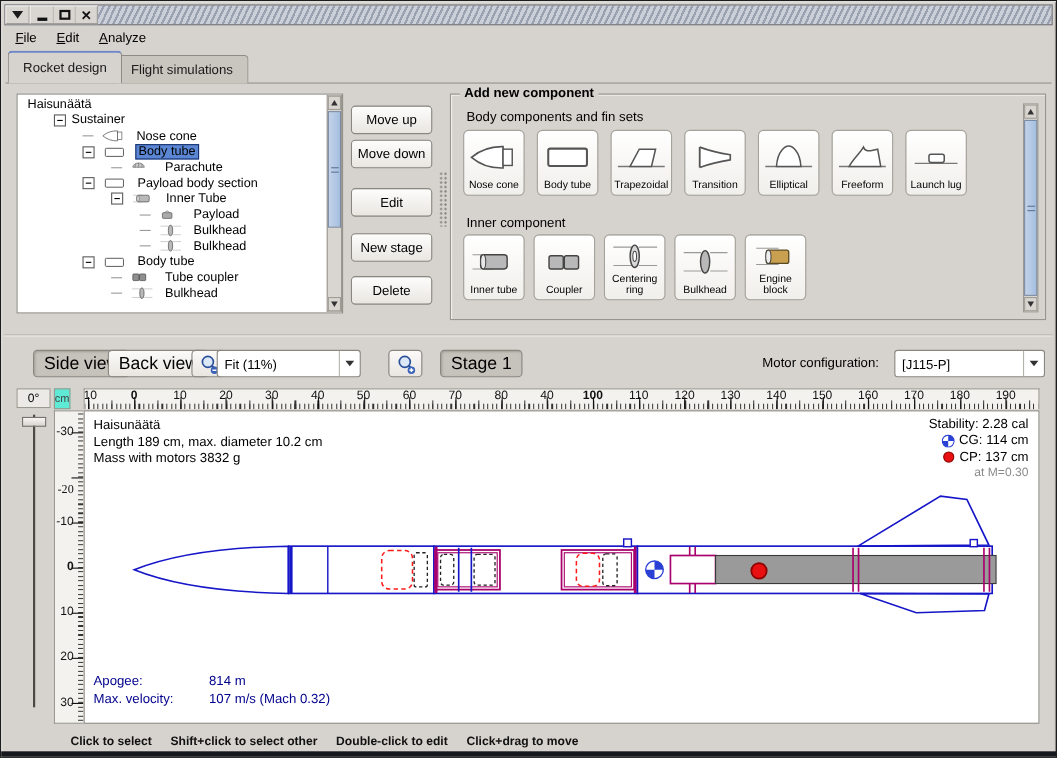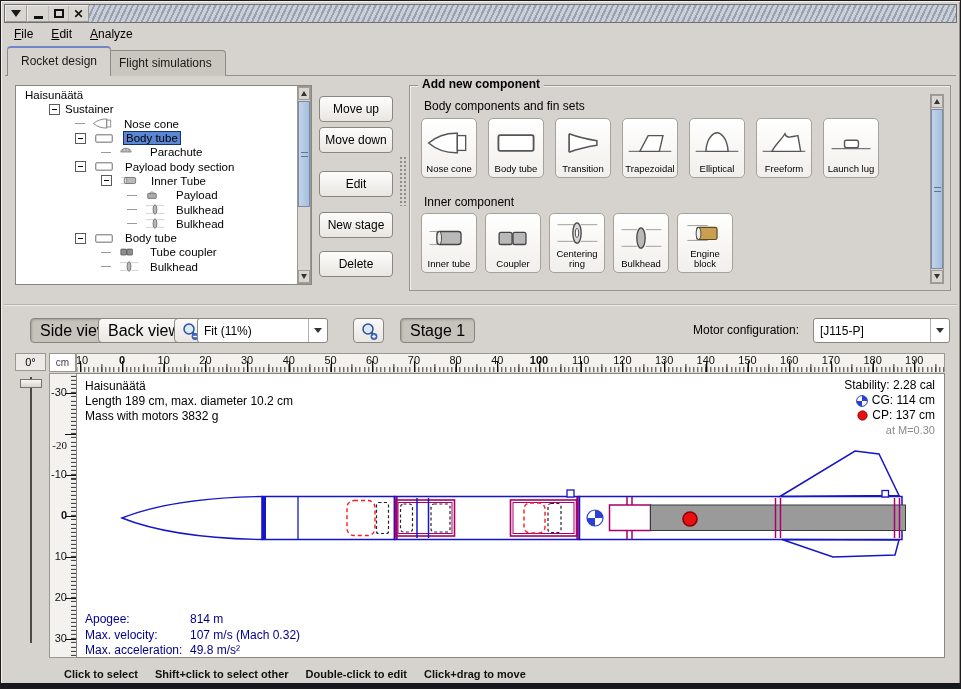--- a/index.html
+++ b/index.html
@@ -70,21 +70,21 @@
   .combo{position:absolute;top:4px;height:25px;background:#fff;border:1px solid #8a8781;border-radius:3px;display:flex;align-items:center;}
   .combo .val{flex:1;font-size:12px;padding:0 6px;white-space:nowrap;overflow:hidden;}
   .combo .arrow{width:19px;height:100%;display:flex;align-items:center;justify-content:center;border-left:1px solid #b5b2ad;}
   .combo .arrow i{width:0;height:0;border-left:4px solid transparent;border-right:4px solid transparent;border-top:5px solid #333;}
   .tb-label{position:absolute;top:9px;font-size:12px;color:#000;}
   
   .rotbox{position:absolute;left:14px;top:352px;width:31px;height:18px;background:#eceae6;border:1px solid #9b988f;
           font-size:11px;display:flex;align-items:center;justify-content:center;}
   .slider-track{position:absolute;left:29px;top:376px;width:2px;height:266px;background:#4c4a46;}
   .slider-handle{position:absolute;left:19px;top:378px;width:22px;height:9px;background:linear-gradient(#f7f6f4,#d8d5d0);border:1px solid #76736e;}
-  .unitbox{position:absolute;left:48px;top:352px;width:27px;height:19px;background:#ffffff;border:1px solid #9b988f;
+  .unitbox{position:absolute;left:48px;top:352px;width:15px;height:19px;background:#5eead4;border:1px solid #9b988f;
            font-size:10px;color:#444;display:flex;align-items:center;justify-content:center;}
   .hruler{position:absolute;left:75px;top:352px;width:869px;height:19px;background:#f4f2ee;border:1px solid #9b988f;border-bottom:none;overflow:hidden;}
   .hruler .minor{position:absolute;left:0;right:0;bottom:0;height:5px;
        background:repeating-linear-gradient(90deg,#333 0 1px,transparent 1px 4.17px);background-position:3.3px 0;}
   .hruler .mid{position:absolute;left:0;right:0;bottom:0;height:8px;
        background:repeating-linear-gradient(90deg,#333 0 1px,transparent 1px 20.85px);background-position:3.4px 0;}
   .hmaj{position:absolute;bottom:0;width:1px;height:11px;background:#111;}
   .hlab{position:absolute;top:0;font-size:11px;color:#111;transform:translateX(-50%);}
   .hlab.b{font-weight:bold;}
   .vruler{position:absolute;left:48px;top:372px;width:27px;height:285px;background:#f4f2ee;border:1px solid #9b988f;border-right:none;overflow:hidden;}
@@ -282,34 +282,34 @@
           <div class="cicon">
             <svg width="50" height="30" viewBox="0 0 54 30" preserveAspectRatio="xMidYMid meet">
               <rect x="8" y="6.5" width="38" height="17" rx="2" fill="#fff" stroke="#555" stroke-width="2"></rect>
             </svg>
           </div>
           <div class="clabel">Body tube</div>
         </div>
         <div class="comp-btn">
           <div class="cicon">
             <svg width="50" height="30" viewBox="0 0 54 30" preserveAspectRatio="xMidYMid meet">
+              <line x1="4" y1="24" x2="50" y2="24" stroke="#777" stroke-width="1.4"></line>
+              <polygon points="16,24 25,7 41,7 37,24" fill="#fff" stroke="#555" stroke-width="1.5"></polygon>
+            </svg>
+          </div>
+          <div class="clabel">Trapezoidal</div>
+        </div>
+        <div class="comp-btn">
+          <div class="cicon">
+            <svg width="50" height="30" viewBox="0 0 54 30" preserveAspectRatio="xMidYMid meet">
               <path d="M12,5 C20,8 32,11 42,12.5 L42,17.5 C32,19 20,22 12,25" fill="#fff" stroke="#555" stroke-width="1.6"></path>
               <line x1="12" y1="5" x2="12" y2="25" stroke="#555" stroke-width="1.8"></line>
             </svg>
           </div>
           <div class="clabel">Transition</div>
-        </div>
-        <div class="comp-btn">
-          <div class="cicon">
-            <svg width="50" height="30" viewBox="0 0 54 30" preserveAspectRatio="xMidYMid meet">
-              <line x1="4" y1="24" x2="50" y2="24" stroke="#777" stroke-width="1.4"></line>
-              <polygon points="16,24 25,7 41,7 37,24" fill="#fff" stroke="#555" stroke-width="1.5"></polygon>
-            </svg>
-          </div>
-          <div class="clabel">Trapezoidal</div>
         </div>
         <div class="comp-btn">
           <div class="cicon">
             <svg width="50" height="30" viewBox="0 0 54 30" preserveAspectRatio="xMidYMid meet">
               <line x1="4" y1="24" x2="50" y2="24" stroke="#777" stroke-width="1.4"></line>
               <path d="M15,24 C16,8 24,4 27,4 C30,4 38,8 39,24 Z" fill="#fff" stroke="#555" stroke-width="1.5"></path>
             </svg>
           </div>
           <div class="clabel">Elliptical</div>
         </div>
@@ -586,24 +586,20 @@
 
     <div class="flight-block">
       <div class="flight-row">
           <span class="fl">Apogee:</span>
           <span>814 m</span>
         </div>
       <div class="flight-row">
           <span class="fl">Max. velocity:</span>
           <span>107 m/s  (Mach 0.32)</span>
         </div>
-      <div class="flight-row">
-          <span class="fl">Max. acceleration:</span>
-          <span>49.8 m/s²</span>
-        </div>
     </div>
   </div>
 
   <div class="statusbar">
     <span>Click to select</span>
     <span>Shift+click to select other</span>
     <span>Double-click to edit</span>
     <span>Click+drag to move</span>
   </div>
 

